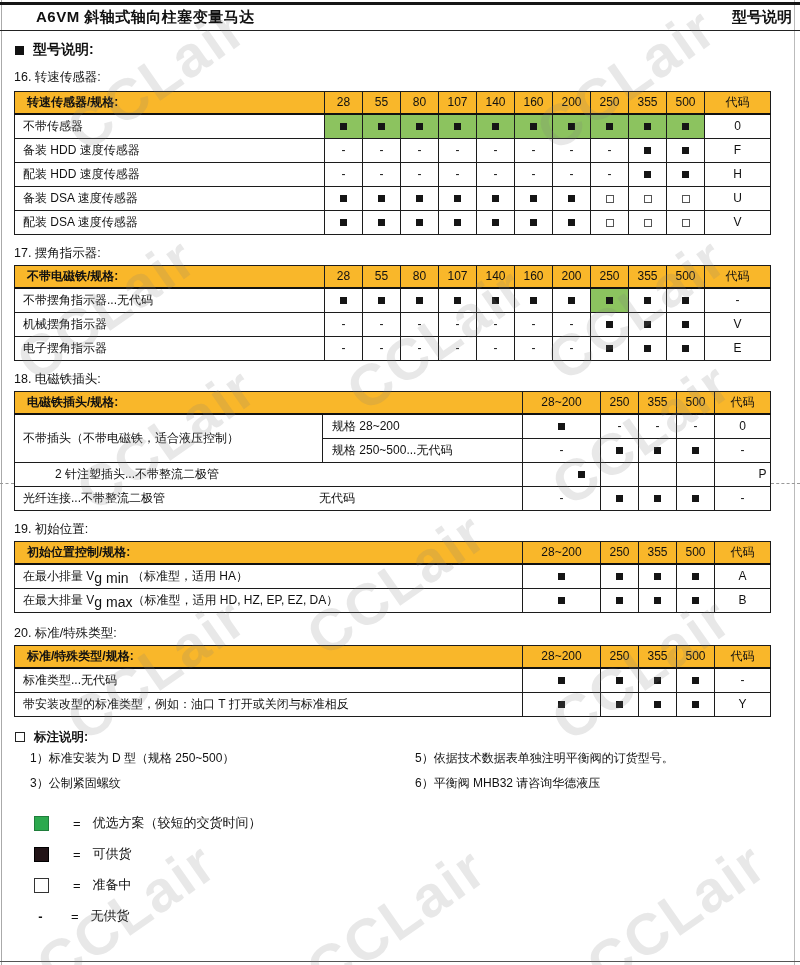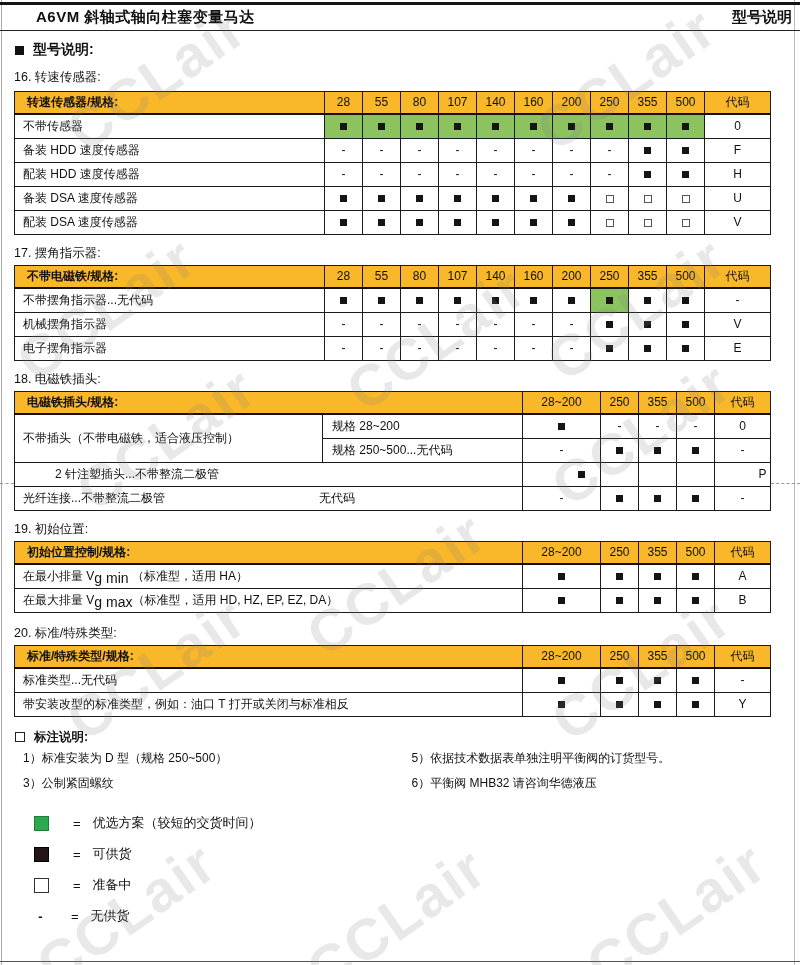--- a/index.html
+++ b/index.html
@@ -33,21 +33,21 @@
   .mtable tr.dashed td{border-bottom:1px dashed #8f8f8f;padding-left:40px;}
   .mtable td.rel{position:relative;}
   .mtable td.rel .subinline{position:absolute;left:304px;top:0;line-height:23px;}
   .sqb{display:inline-block;width:7px;height:7px;background:#151515;vertical-align:middle;}
   .sqw{display:inline-block;width:6px;height:6px;background:#fff;border:1px solid #555;vertical-align:middle;}
   sub{font-size:14px;line-height:0;}
   .dash-seg{position:absolute;top:483px;border-top:1px dashed #999;}
   .dash-seg.l{left:0;width:14px;}
   .dash-seg.r{left:771px;right:0;}
   .notes-heading{margin:11px 0 0 15px;height:18px;font-size:12.5px;font-weight:bold;display:flex;align-items:center;}
-  .notes-cols{display:flex;margin-left:23px;font-size:12px;}
+  .notes-cols{display:flex;margin-left:30px;font-size:12px;}
   .notes-col{width:400px;}
   .note-line{height:25px;line-height:25px;white-space:nowrap;}
   .legend{margin:16px 0 0 34px;}
   .legend-row{display:flex;align-items:center;height:22px;margin-bottom:9px;font-size:13px;}
   .lg-swatch{width:13px;height:13px;margin-right:24px;flex:0 0 13px;}
   .lg-green{background:#2CA94E;border:1px solid #1f7d3b;}
   .lg-black{background:#221417;border:1px solid #000;}
   .lg-white{background:#fff;border:1.5px solid #333;}
   .lg-dash{border:none;background:none;font-weight:bold;text-align:center;line-height:13px;}
   .legend-row .eq{margin-right:12px;}

